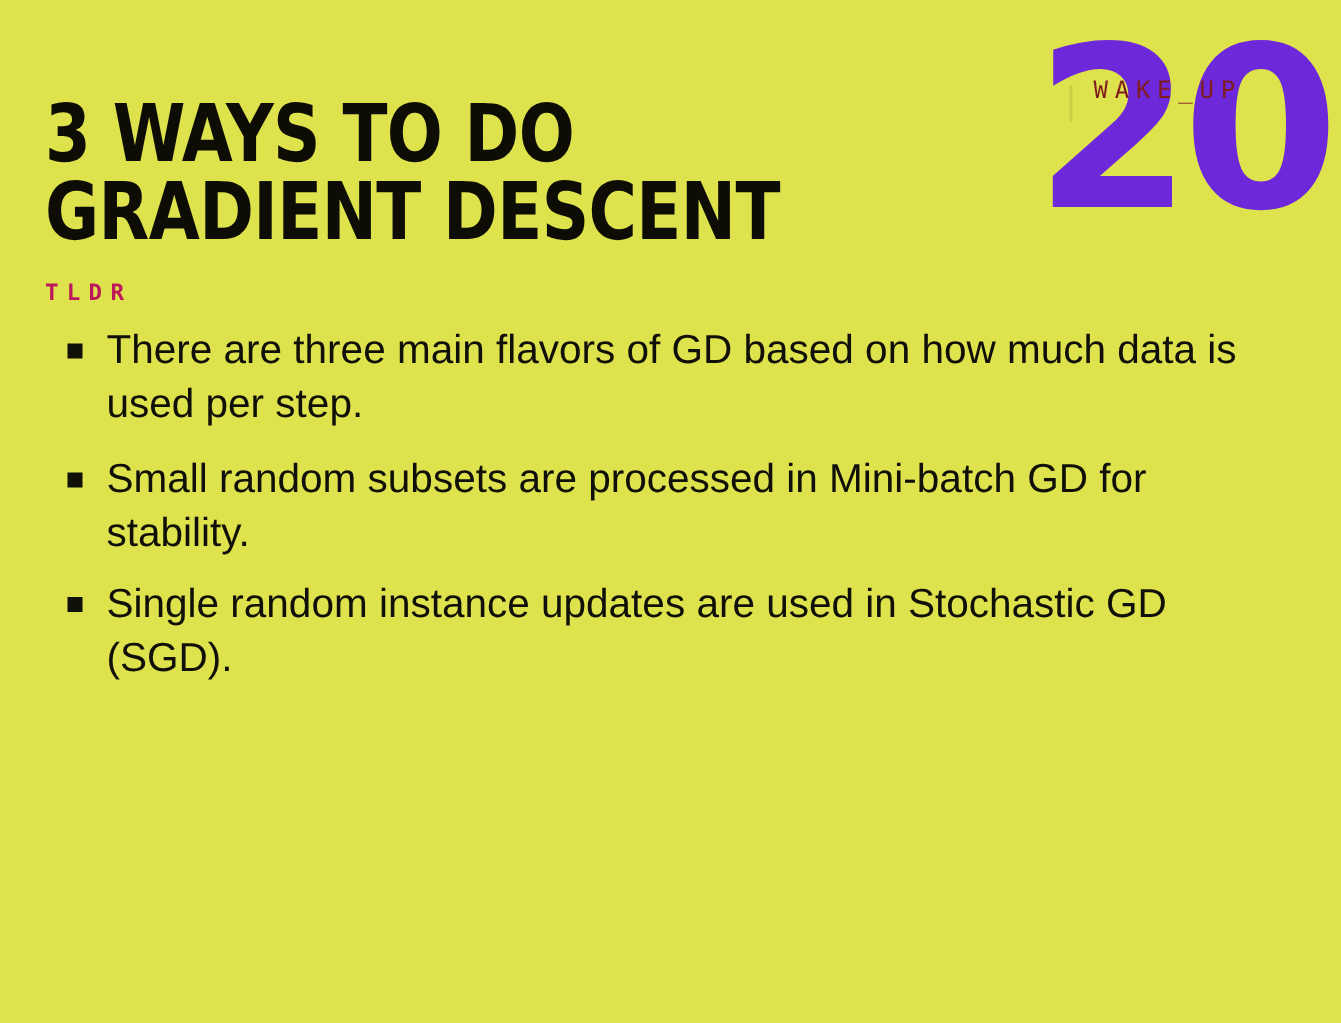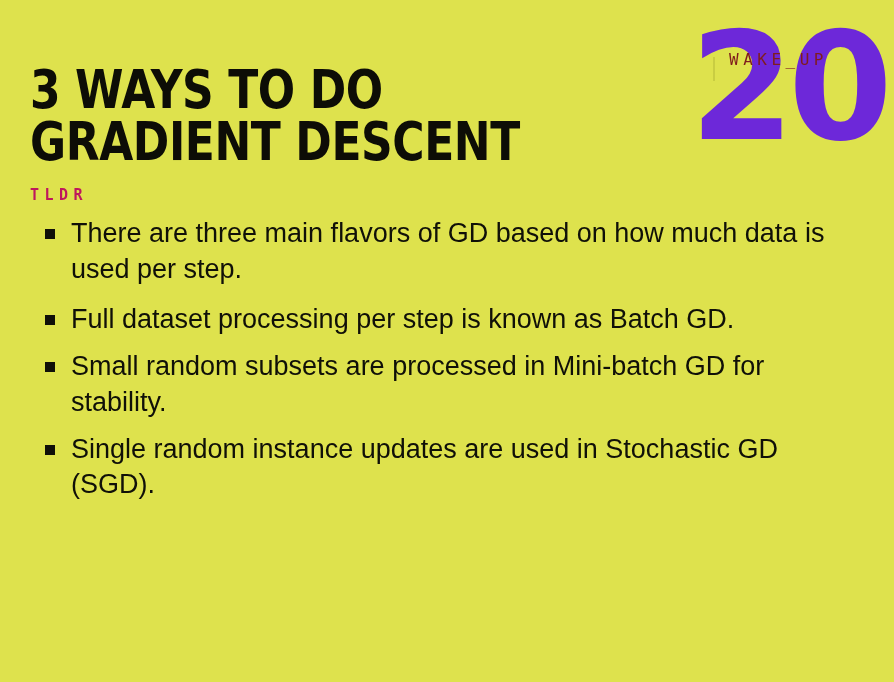--- a/index.html
+++ b/index.html
@@ -168,24 +168,20 @@
           <span class="bullet-marker"></span>
           <span class="bullet-text">There are three main flavors of GD based on how much data is used per step.</span>
         </li>
       </ul>
     </div>
 
     <div class="section">
       <ul class="bullets">
         <li class="bullet">
           <span class="bullet-marker"></span>
-          <span class="bullet-text">Full dataset processing per step is known as Batch GD.</span>
-        </li>
-        <li class="bullet">
-          <span class="bullet-marker"></span>
           <span class="bullet-text">Small random subsets are processed in Mini-batch GD for stability.</span>
         </li>
         <li class="bullet">
           <span class="bullet-marker"></span>
           <span class="bullet-text">Single random instance updates are used in Stochastic GD (SGD).</span>
         </li>
       </ul>
     </div>
 
   </div>

